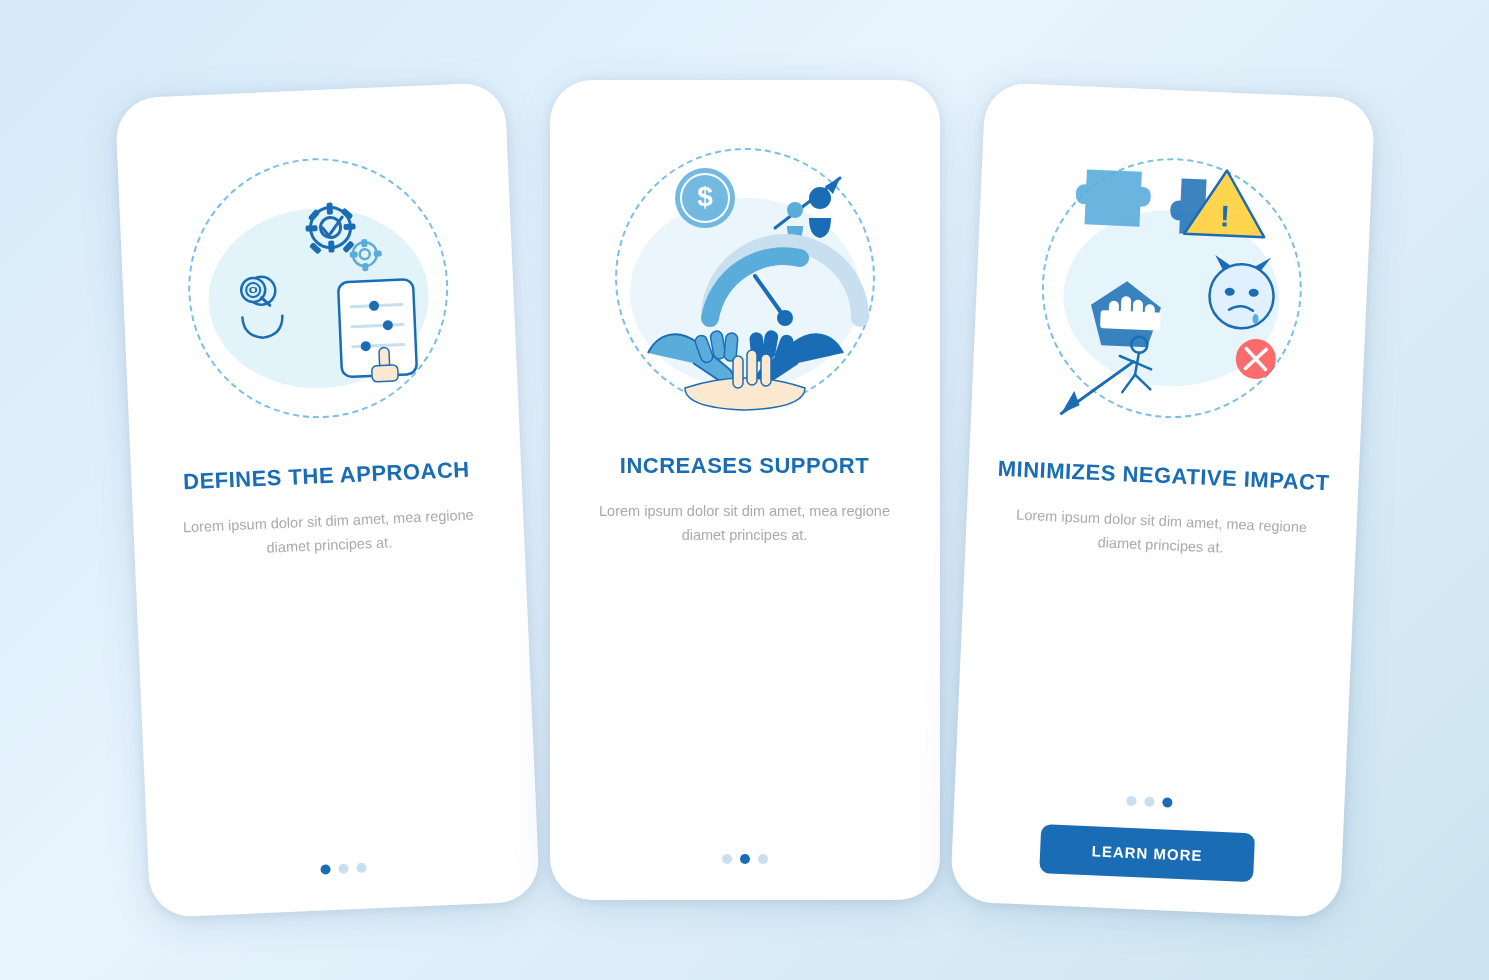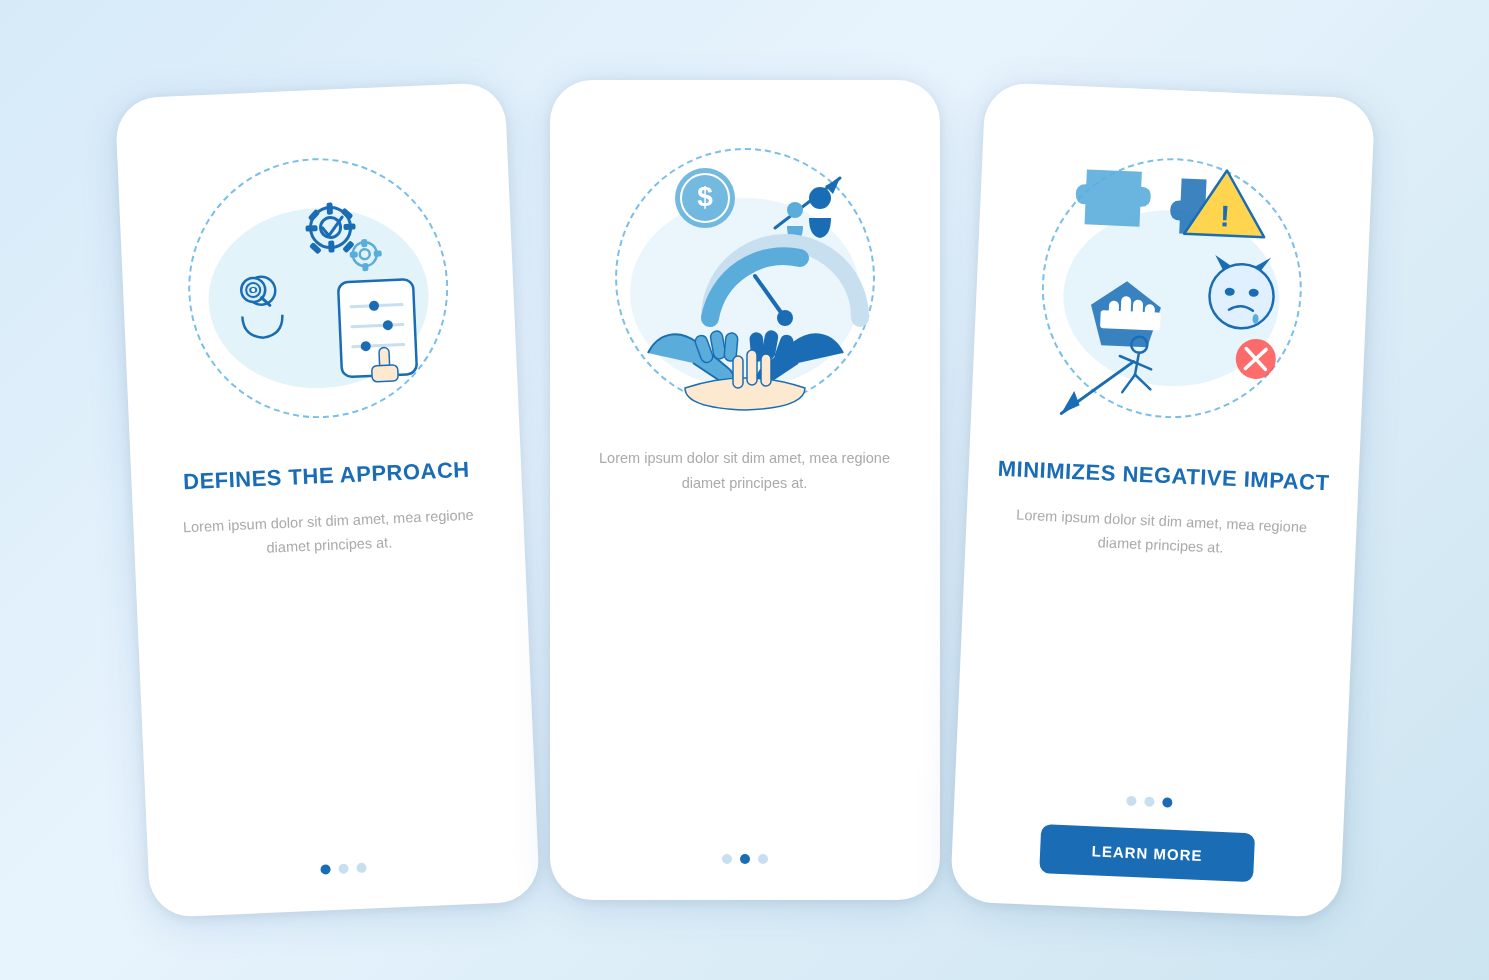--- a/index.html
+++ b/index.html
@@ -288,20 +288,21 @@
 
           <g transform="translate(85,235)">
             <path d="M0,20 Q60,0 120,20 Q120,40 60,42 Q0,40 0,20Z" fill="#fde8d0" stroke="#1a6db5" stroke-width="1.5"></path>
             <rect x="48" y="-12" width="10" height="32" rx="5" fill="#fde8d0" stroke="#1a6db5" stroke-width="1.5"></rect>
             <rect x="62" y="-18" width="10" height="35" rx="5" fill="#fde8d0" stroke="#1a6db5" stroke-width="1.5"></rect>
             <rect x="76" y="-14" width="10" height="32" rx="5" fill="#fde8d0" stroke="#1a6db5" stroke-width="1.5"></rect>
           </g>
         </svg>
       </div>
 
+      <div class="card-title">INCREASES SUPPORT</div>
       <div class="card-body">Lorem ipsum dolor sit dim amet, mea regione diamet principes at.</div>
 
       <div class="dots">
         <div class="dot"></div>
         <div class="dot active"></div>
         <div class="dot"></div>
       </div>
     </div>
   </div>
 

